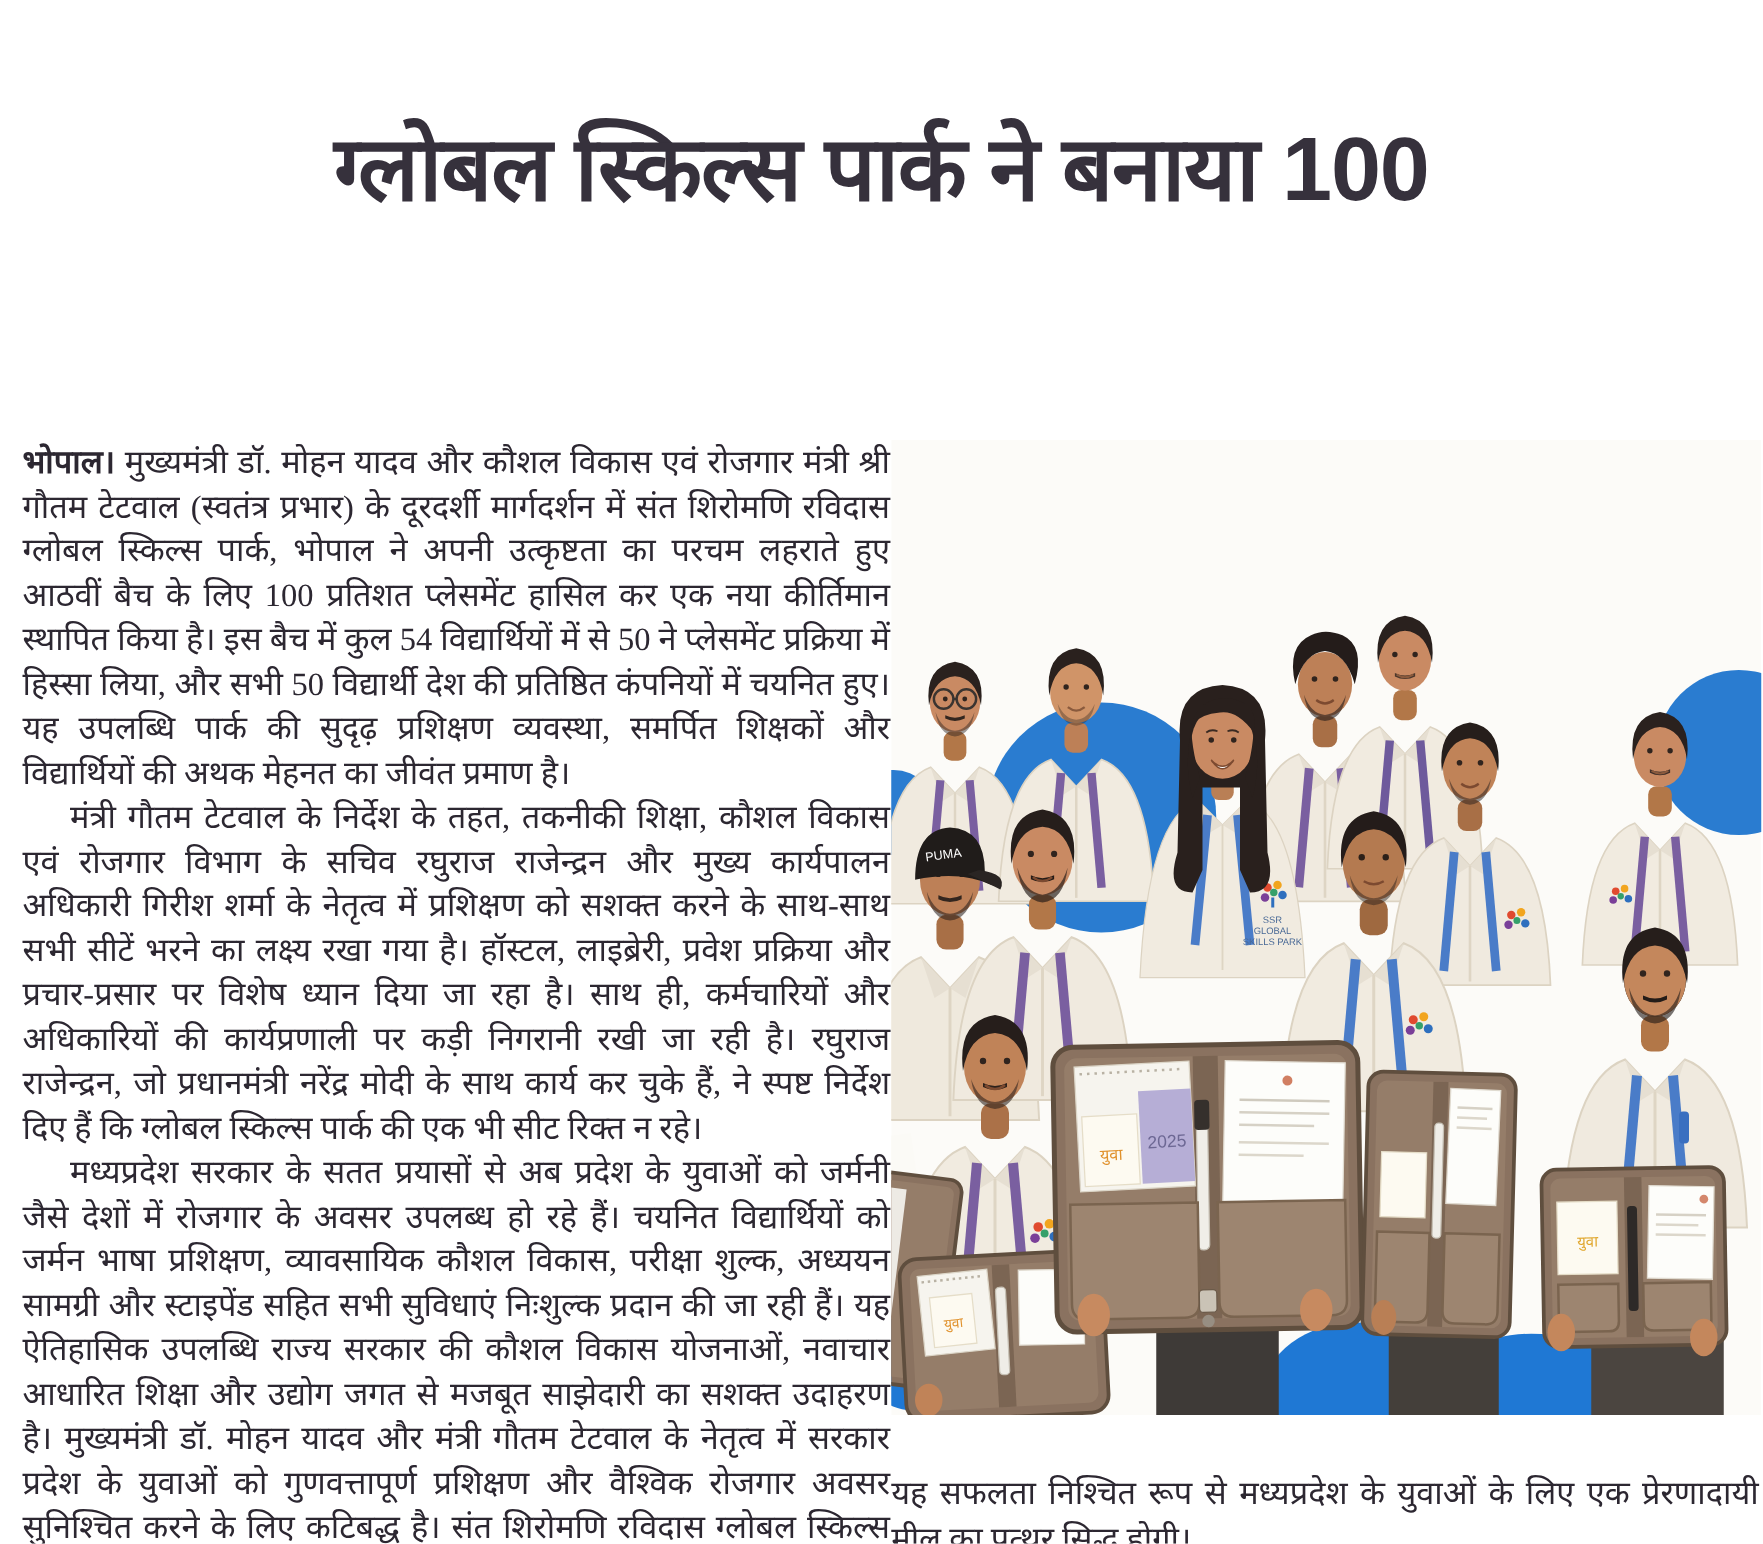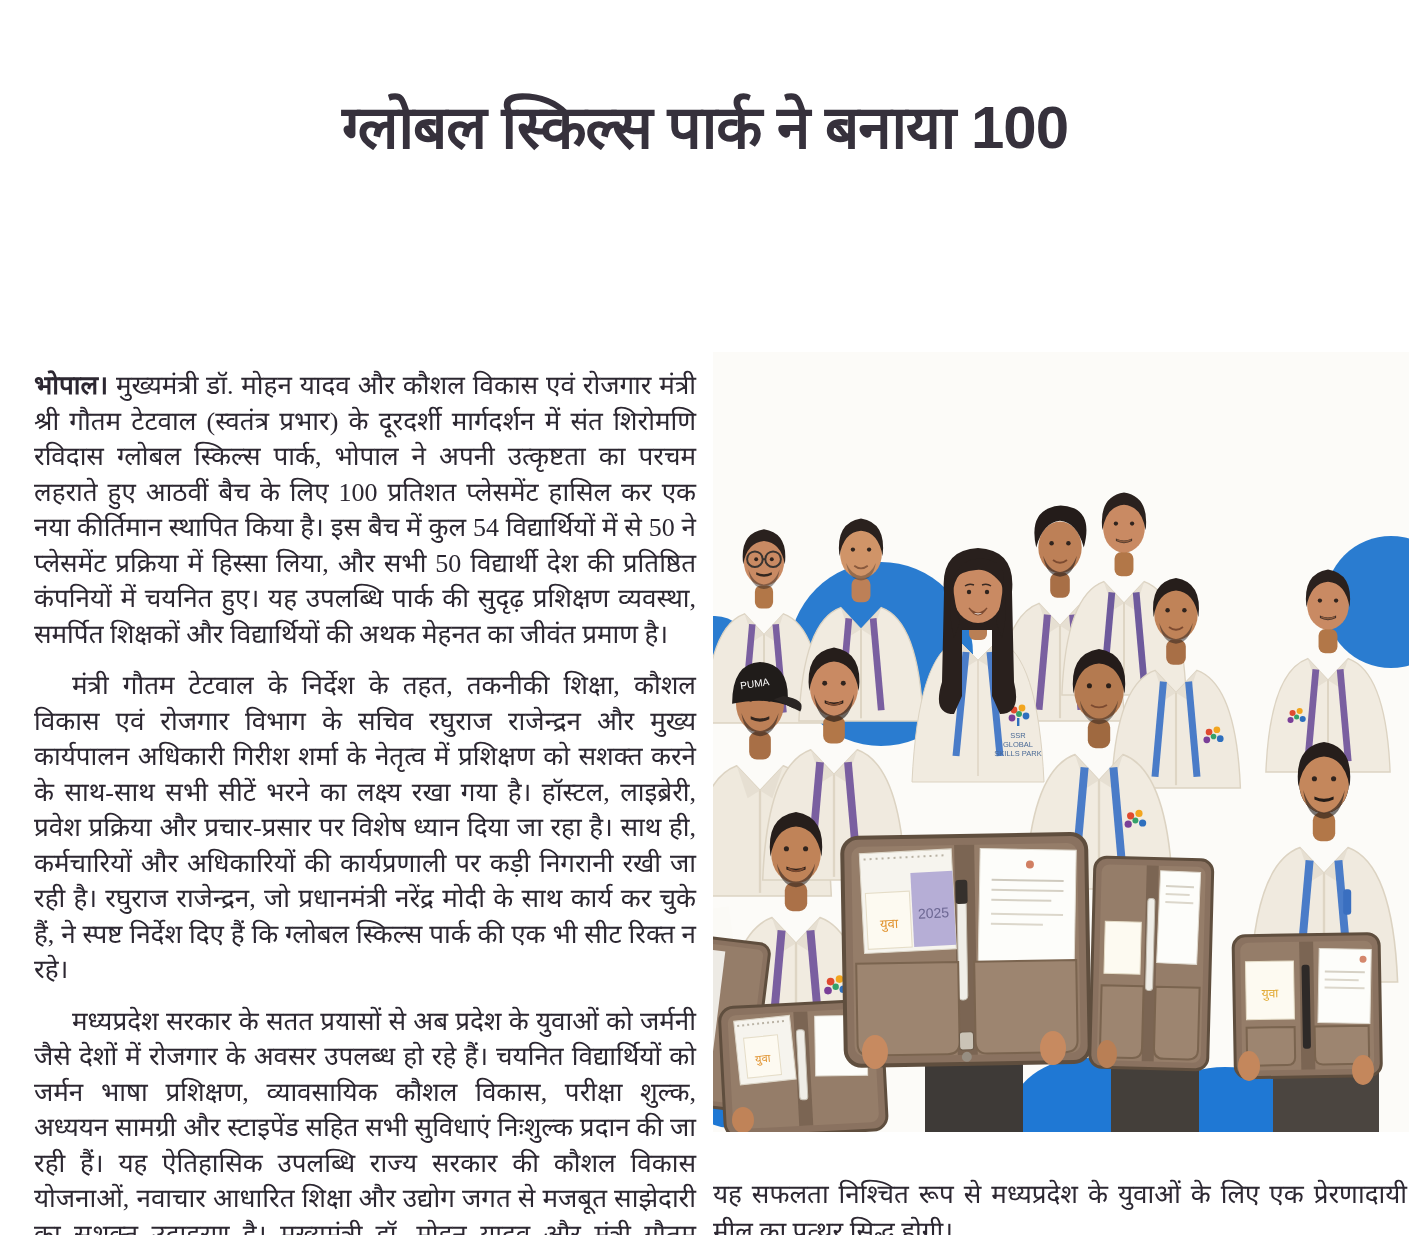--- a/index.html
+++ b/index.html
@@ -1,23 +1,23 @@
 <!DOCTYPE html>
 <html><head>
 <meta charset="utf-8">
 <style>
   html,body{margin:0;padding:0;background:#ffffff;}
   .page{position:relative;width:1410px;height:1235px;background:#ffffff;overflow:hidden;
         font-family:"Liberation Serif", serif;color:#2c2731;}
   .headline{position:absolute;left:0;top:14px;width:1410px;text-align:center;
             font-family:"Liberation Sans", sans-serif;font-weight:700;color:#36313c;
-            font-size:60px;line-height:148px;letter-spacing:-1px;}
+            font-size:72px;line-height:148px;letter-spacing:-1px;}
   .body-col{position:absolute;left:18px;top:352px;width:694px;
             font-size:26px;line-height:35.5px;text-align:justify;}
-  .body-col p{margin:16px;}
+  .body-col p{margin:0;}
   .body-col p.indent{text-indent:38px;}
   .dateline{font-weight:700;}
   .photo-fig{position:absolute;left:713px;top:352px;width:696px;height:780px;margin:0;}
   .photo-fig svg{display:block;}
   .caption{position:absolute;left:713px;top:1150px;width:694px;
            font-size:26px;line-height:37px;text-align:justify;color:#2c2731;}
   svg text{font-family:"Liberation Sans", sans-serif;}
 </style>
 </head>
 <body>

